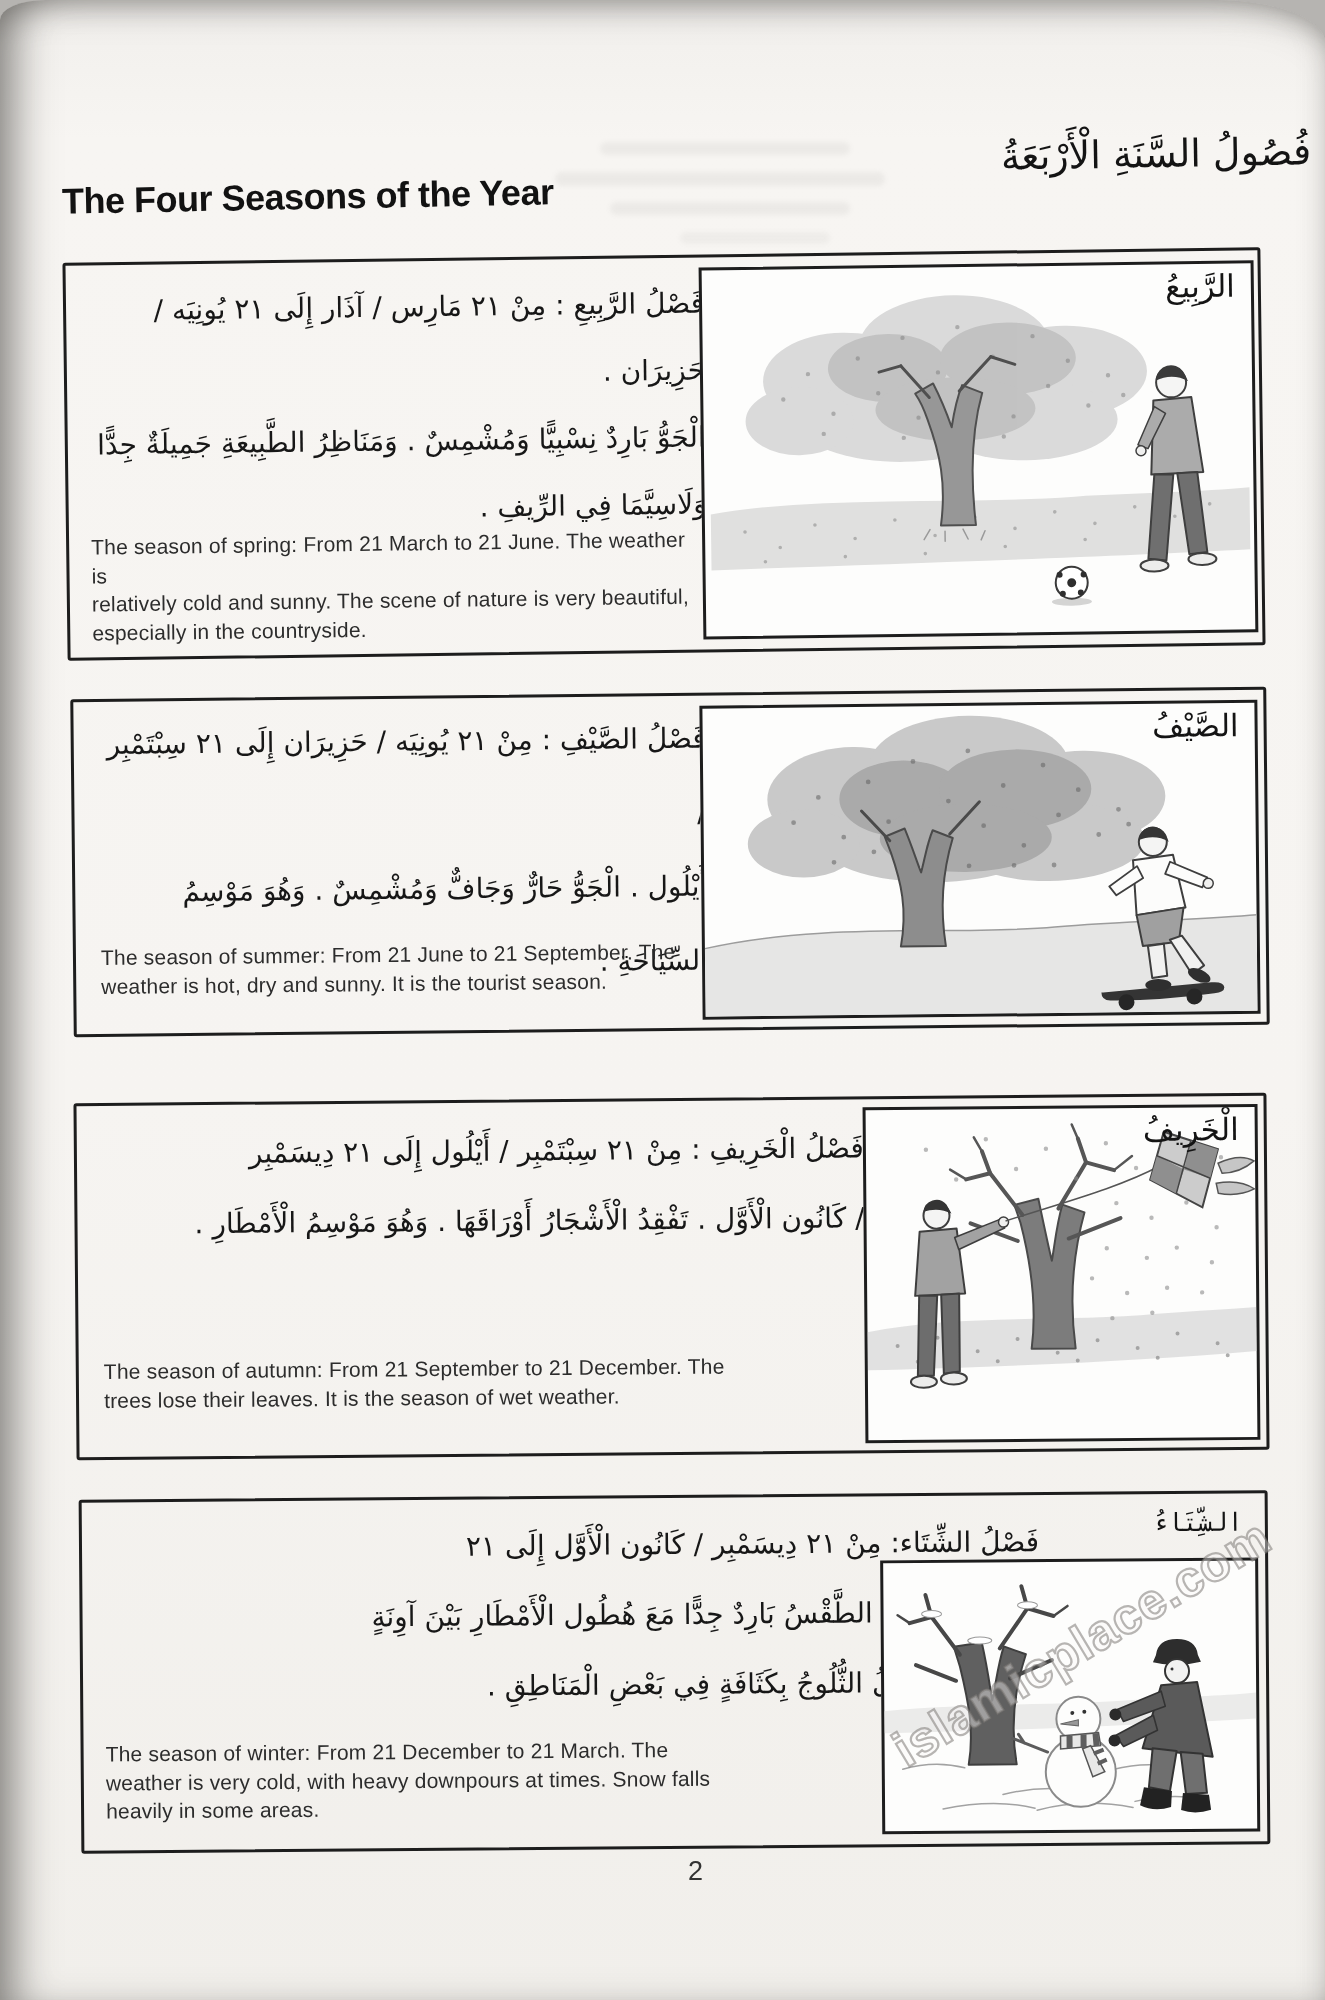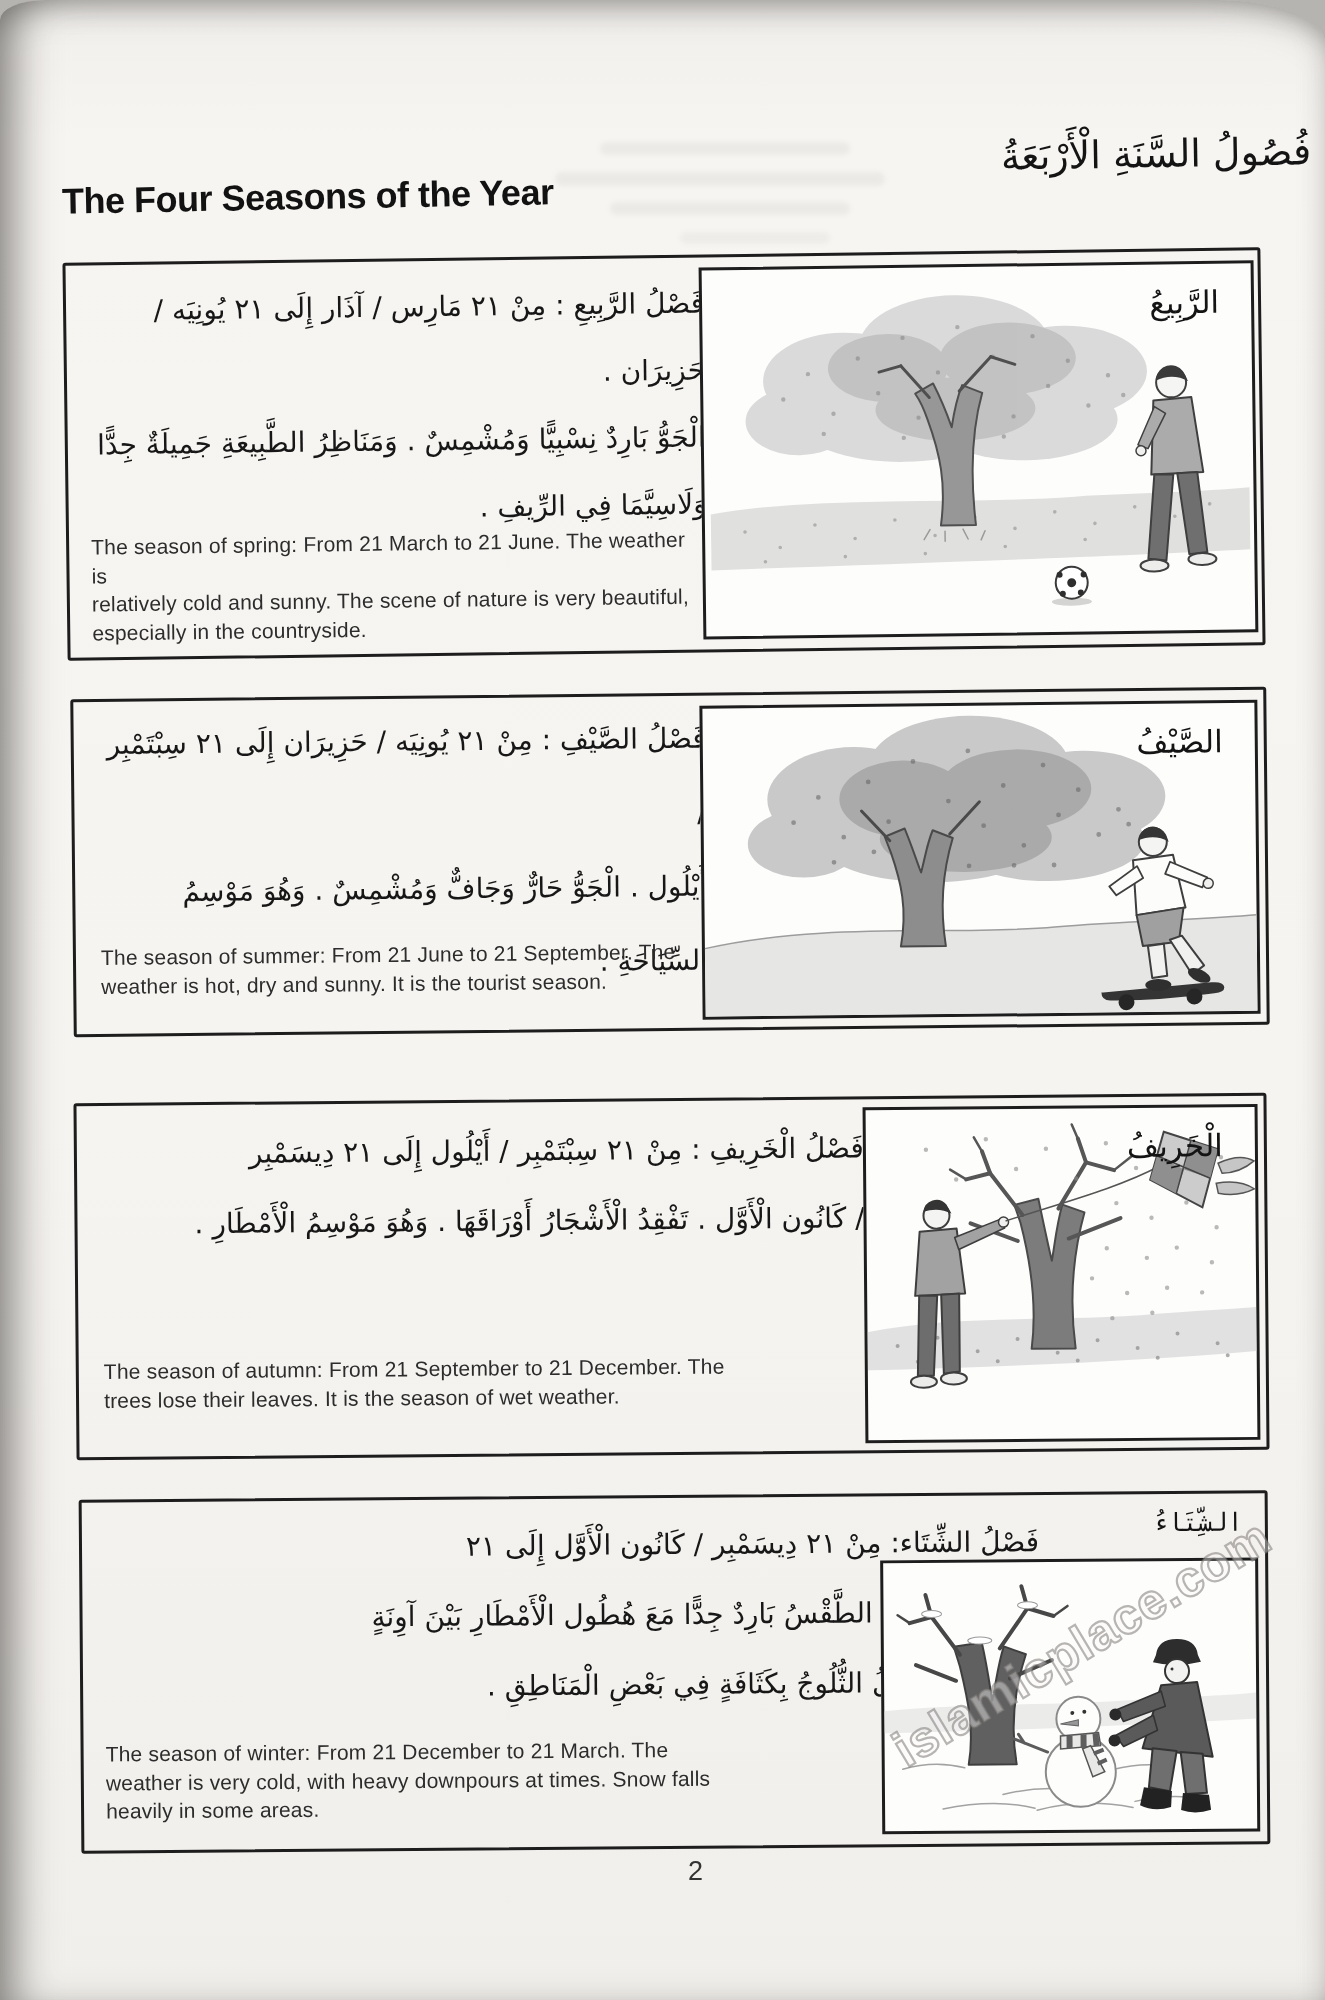--- a/index.html
+++ b/index.html
@@ -61,21 +61,21 @@
   .en-winter{left:22px;top:238px;width:632px}
 
   .illus{position:absolute;margin:0;border:3px solid #1d1d1d;background:#fdfdfc;overflow:hidden}
   .illus-spring{left:633px;top:10px;width:549px;height:366px}
   .illus-summer{left:626px;top:10px;width:552px;height:308px}
   .illus-autumn{left:786px;top:8px;width:389px;height:330px}
   .illus-winter{left:798px;top:64px;width:372px;height:268px}
   .art{display:block;width:100%;height:100%}
 
   .season-label{
-    position:absolute;top:4px;right:16px;margin:16px;direction:rtl;
+    position:absolute;top:4px;right:16px;margin:0;direction:rtl;
     font-family:"DejaVu Sans",sans-serif;font-size:31px;color:#141414;
   }
   .label-winter{position:absolute;top:14px;right:22px;direction:rtl;
     font-family:Liberation Mono, monospace;font-size:25px;color:#141414}
 
   .watermark{
     position:absolute;left:852px;top:1618px;width:460px;text-align:center;
     transform:rotate(-31deg);
     font:700 50px/1 "Liberation Sans",sans-serif;letter-spacing:1px;
     color:rgba(250,249,247,.42);

